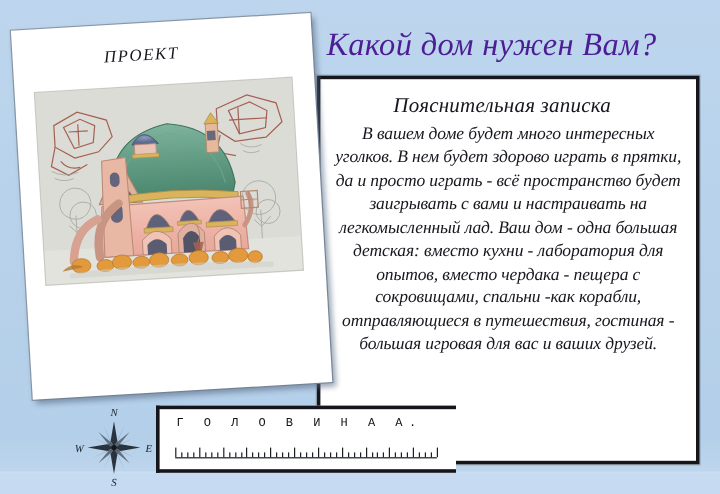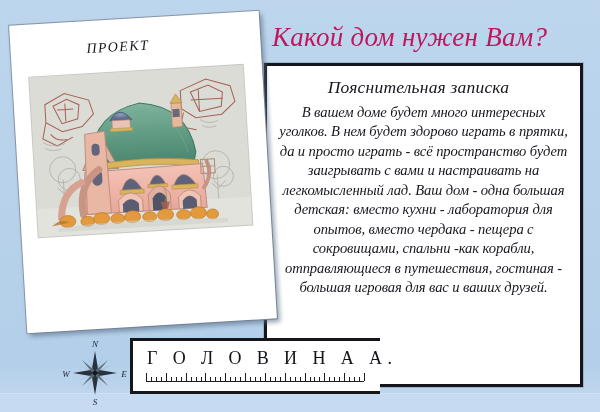--- a/index.html
+++ b/index.html
@@ -30,33 +30,33 @@
   }
   .panel-body{
     position:absolute;left:9px;right:9px;top:34px;
     text-align:center;font-style:italic;font-size:14.6px;line-height:1.335;
     color:#15171d;letter-spacing:-.1px;
   }
 
   
   .title{
     position:absolute;left:272px;top:22px;width:316px;
-    font-style:italic;font-size:27px;color:#be185d;white-space:nowrap;
+    font-style:italic;font-size:27px;color:#4c1d95;white-space:nowrap;
     letter-spacing:.3px;
   }
 
   
   .namebar{
     position:absolute;left:130px;top:338px;width:250px;height:56px;
     background:#ffffff;border:3px solid #14161c;box-sizing:border-box;
     border-right:none;
   }
   .namebar .name{
     position:absolute;left:14px;top:7px;
-    font-size:18px;letter-spacing:5.4px;color:#121318;white-space:nowrap;
+    font-size:10px;letter-spacing:5.4px;color:#121318;white-space:nowrap;font-family:Liberation Mono, monospace;
   }
   .ruler{position:absolute;left:13px;top:30px;width:218px;height:13px;}
   .ruler .baseline{position:absolute;left:0;right:0;bottom:2px;height:1.5px;background:#1b1d24;}
   .ruler .tick{position:absolute;bottom:3px;width:1px;background:#1b1d24;}
 
   
   .card{
     position:absolute;left:18px;top:18px;width:250px;height:308px;
     background:#ffffff;
     transform:rotate(-3.4deg);

